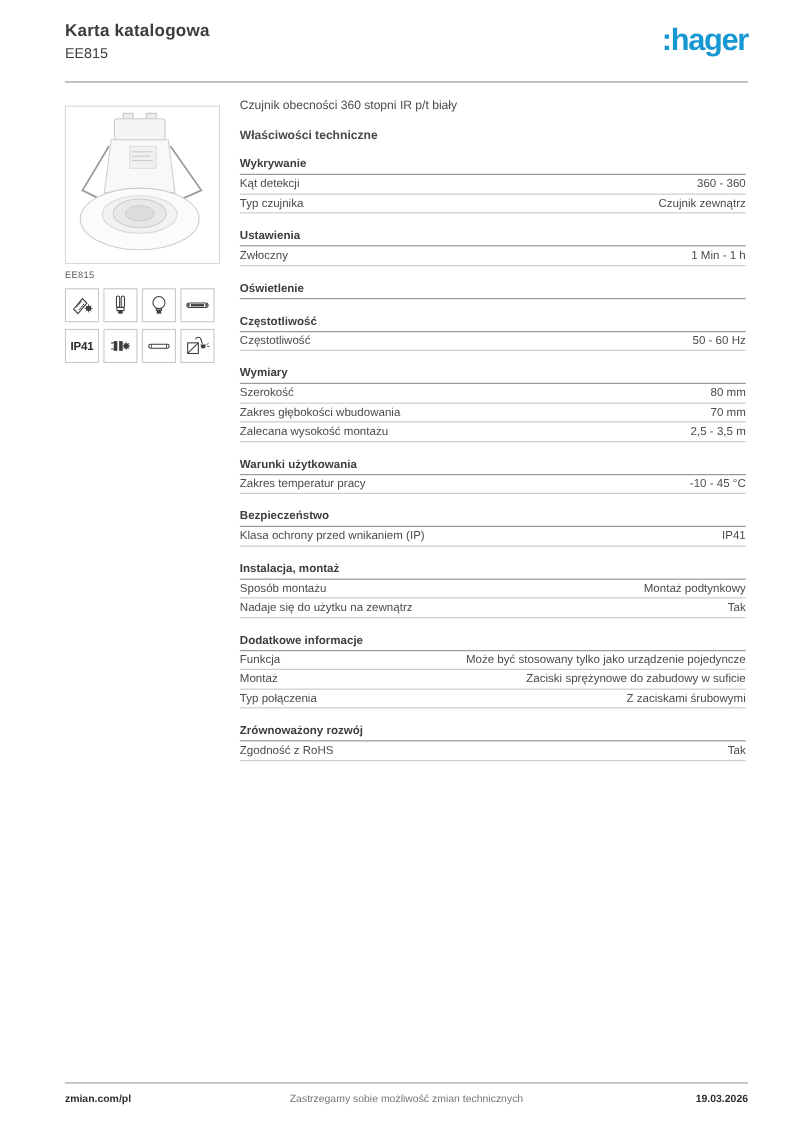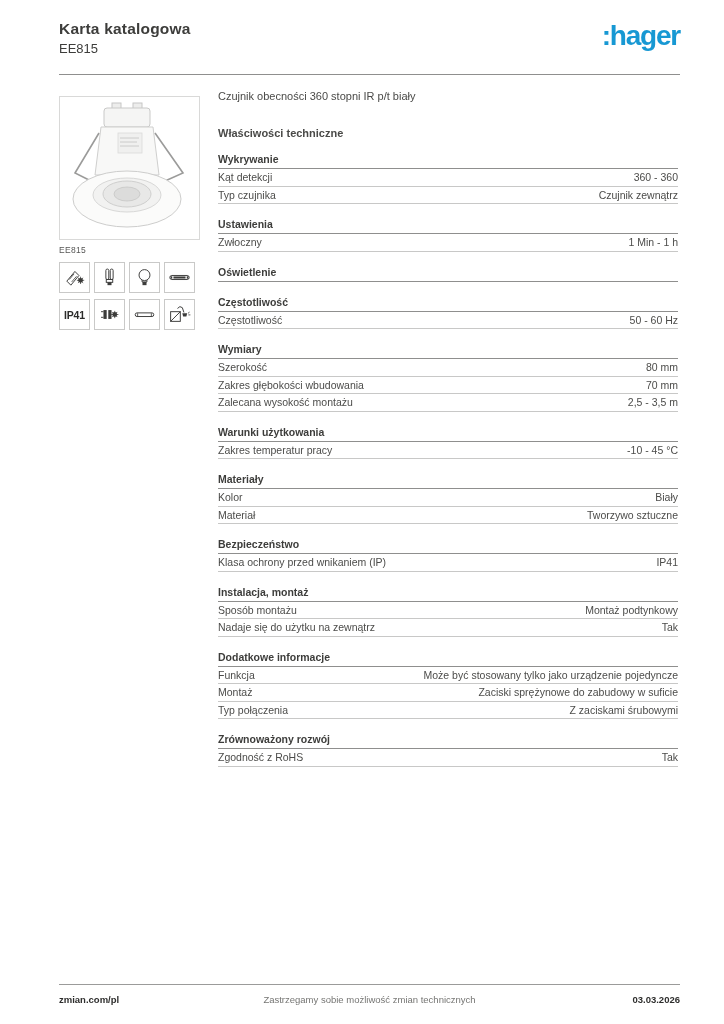--- a/index.html
+++ b/index.html
@@ -47,21 +47,21 @@
     border: 1px solid #c9c9c8;
     background: #ffffff;
     display: flex; align-items: center; justify-content: center;
   }
   .icon-box svg { display: block; }
   .ip-text { font-size: 10.5px; font-weight: bold; color: #2b2b2a; letter-spacing: -0.2px; }
 
   
   .right-col { position: absolute; left: 218px; top: 90px; width: 460px; }
   .product-title { font-size: 11px; font-weight: normal; color: #4a4a48; }
-  .tech-label { font-size: 11px; font-weight: bold; color: #4a4a48; margin-top: 25px; }
+  .tech-label { font-size: 11px; font-weight: bold; color: #4a4a48; margin-top: 15px; }
   .sections { margin-top: 4px; }
   .spec-section { margin-top: 14px; }
   .spec-heading {
     font-size: 10.5px; font-weight: bold; color: #3d3d3b;
     padding-bottom: 3px;
     border-bottom: 1px solid #8f8f8e;
   }
   .spec-row {
     display: flex; justify-content: space-between; align-items: baseline;
     font-size: 10.5px; color: #4c4c4a;
@@ -265,34 +265,20 @@
   <section class="spec-section">
     <h3 class="spec-heading">Warunki użytkowania</h3>
     <div class="rows">
   <div class="spec-row">
     <span class="spec-label">Zakres temperatur pracy</span>
     <span class="spec-value">-10 - 45 °C</span>
   </div>
 </div>
   </section>
 
-  <section class="spec-section">
-    <h3 class="spec-heading">Materiały</h3>
-    <div class="rows">
-  <div class="spec-row">
-    <span class="spec-label">Kolor</span>
-    <span class="spec-value">Biały</span>
-  </div>
-
-  <div class="spec-row">
-    <span class="spec-label">Materiał</span>
-    <span class="spec-value">Tworzywo sztuczne</span>
-  </div>
-</div>
-  </section>
 
   <section class="spec-section">
     <h3 class="spec-heading">Bezpieczeństwo</h3>
     <div class="rows">
   <div class="spec-row">
     <span class="spec-label">Klasa ochrony przed wnikaniem (IP)</span>
     <span class="spec-value">IP41</span>
   </div>
 </div>
   </section>
@@ -340,16 +326,16 @@
     <span class="spec-value">Tak</span>
   </div>
 </div>
   </section>
 </div>
   </div>
 
   <div class="footer">
     <span class="footer-left">zmian.com/pl</span>
     <span class="footer-center">Zastrzegamy sobie możliwość zmian technicznych</span>
-    <span class="footer-right">03.03.2026</span>
+    <span class="footer-right">19.03.2026</span>
   </div>
 
 </div>
 
 </body></html>

